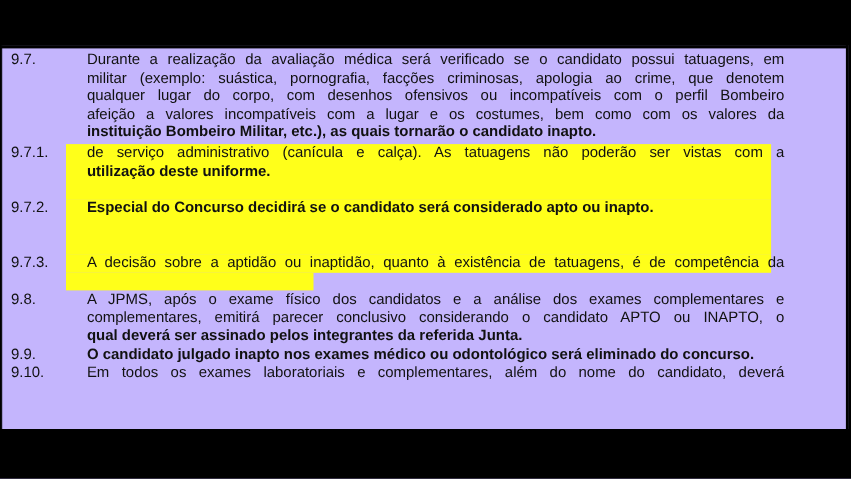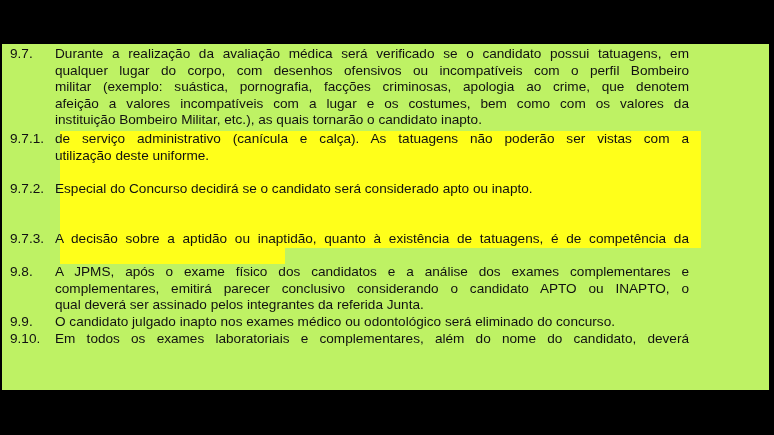--- a/index.html
+++ b/index.html
@@ -13,21 +13,21 @@
     position: relative;
     overflow: hidden;
     font-family: "Liberation Sans", sans-serif;
   }
   .page {
     position: absolute;
     left: 1px;
     top: 41px;
     width: 770px;
     height: 349px;
-    background: #bef264;
+    background: #c4b5fd;
     border-top: 3px solid #000;
     border-left: 1px solid #000;
     border-right: 2px solid #000;
     box-sizing: border-box;
   }
   .clause {
     position: absolute;
     left: 0;
     width: 770px;
     font-size: 13.6px;
@@ -35,54 +35,55 @@
     color: #111;
   }
   .num {
     position: absolute;
     left: 8px;
     top: 0;
     width: 50px;
   }
   .text {
     position: absolute;
-    left: 53px;
+    left: 77px;
     width: 634px;
     top: 0;
   }
   .text span.line {
     display: block;
     white-space: nowrap;
     text-align: justify;
     text-align-last: justify;
   }
   .text span.line.last {
     text-align-last: left;
+    font-weight: bold;
   }
   .hl-block {
     position: absolute;
     background: #ffff1a;
   }
 </style>
 </head>
 <body>
 
 <div class="page">
 
   <div class="hl-block" style="left:58px; top:87px; width:641px; height:50px;"></div>
   <div class="hl-block" style="left:58px; top:137px; width:641px; height:50px;"></div>
   <div class="hl-block" style="left:58px; top:187px; width:641px; height:17px;"></div>
   <div class="hl-block" style="left:58px; top:204px; width:225px; height:16px;"></div>
 
   <div class="clause" style="top:2px;">
     <div class="num">9.7.</div>
     <div class="text">
       <span class="line">Durante a realização da avaliação médica será verificado se o candidato possui tatuagens, em</span>
+      <span class="line">militar (exemplo: suástica, pornografia, facções criminosas, apologia ao crime, que denotem</span>
       <span class="line">qualquer lugar do corpo, com desenhos ofensivos ou incompatíveis com o perfil Bombeiro</span>
-      <span class="line">militar (exemplo: suástica, pornografia, facções criminosas, apologia ao crime, que denotem</span>
       <span class="line">afeição a valores incompatíveis com a lugar e os costumes, bem como com os valores da</span>
       <span class="line last">instituição Bombeiro Militar, etc.), as quais tornarão o candidato inapto.</span>
     </div>
   </div>
 
   <div class="clause" style="top:87px;">
     <div class="num">9.7.1.</div>
     <div class="text">
       <span class="line">de serviço administrativo (canícula e calça). As tatuagens não poderão ser vistas com a</span>
       <span class="line last">utilização deste uniforme.</span>

